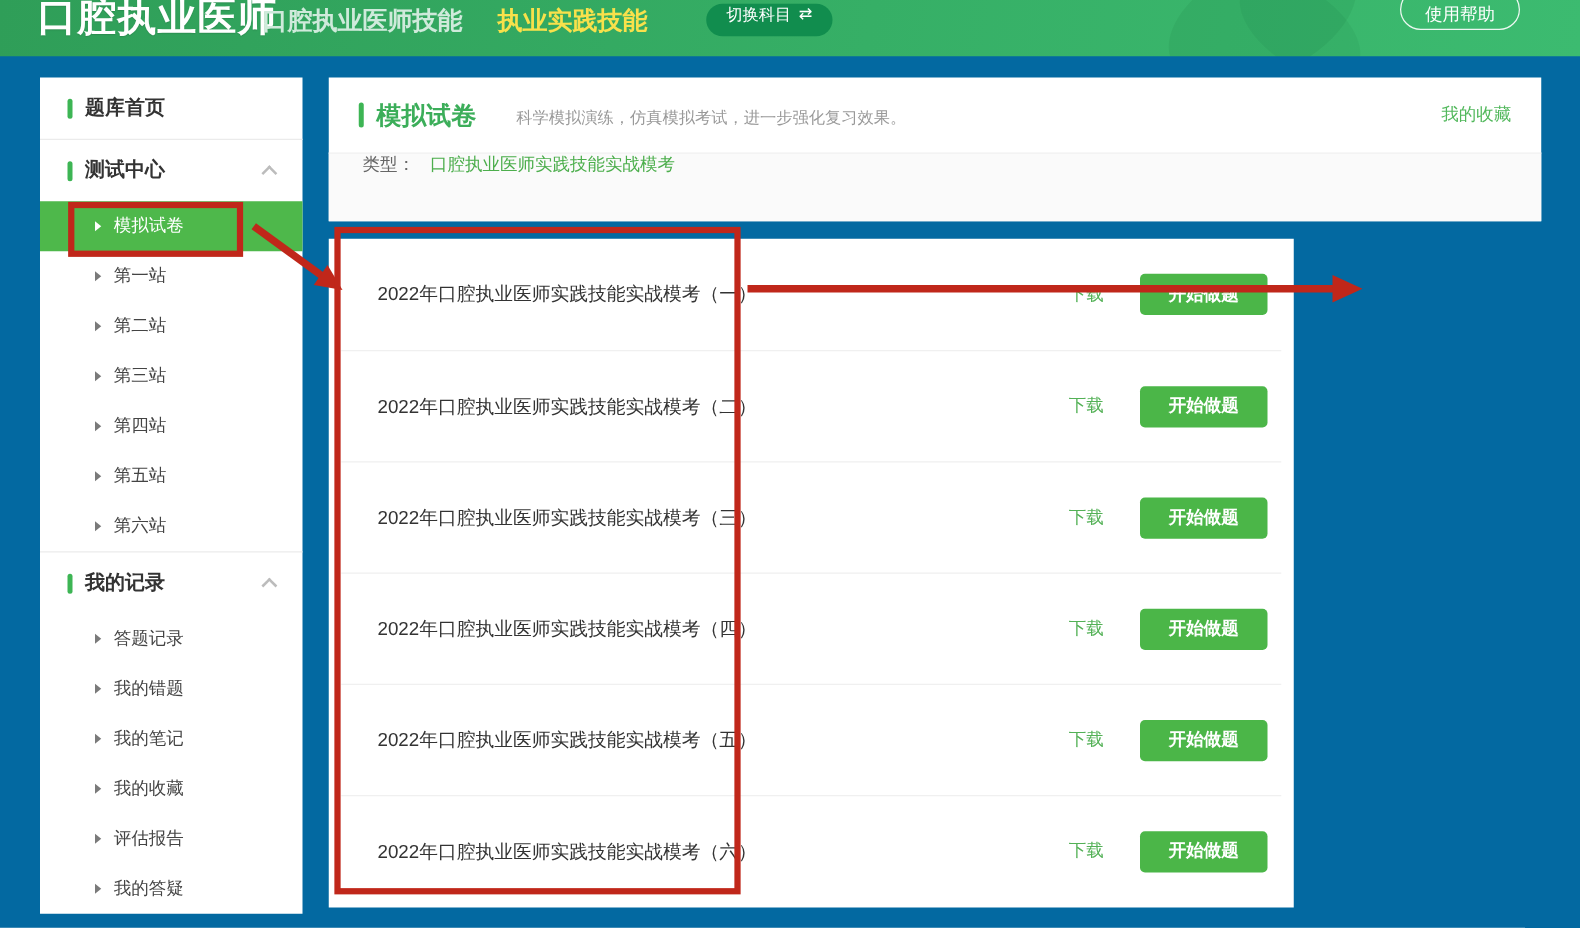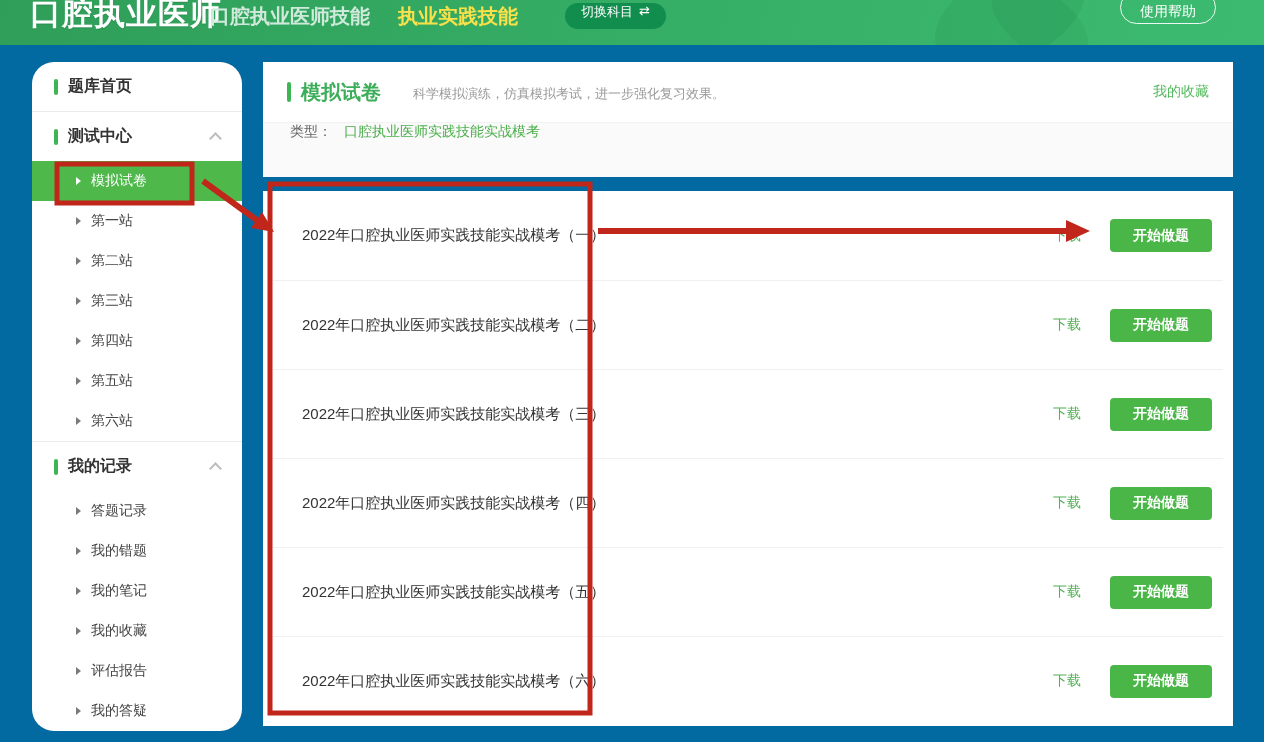--- a/index.html
+++ b/index.html
@@ -21,21 +21,21 @@
   .nav-skill { left:210px; }
   .nav-practice { left:398px; color:#f8e14b; }
   .switch-pill { position:absolute; left:565px; top:3px; height:26px; padding:0 16px;
     background:#118d4e; border:none; border-radius:13px; color:#ffffff; font-size:13px;
     cursor:pointer; display:flex; gap:6px; font-family:inherit; }
   .help-pill { position:absolute; left:1120px; top:-9px; width:96px; height:33px;
     background:transparent; border:1px solid rgba(255,255,255,0.9); border-radius:17px;
     color:#ffffff; font-size:14px; cursor:pointer; padding-top:8px; font-family:inherit; }
 
   
-  .sidebar { position:absolute; left:32px; top:62px; width:210px; height:669px; background:#ffffff;border-radius:22px; }
+  .sidebar { position:absolute; left:32px; top:62px; width:210px; height:669px; background:#ffffff; }
   .sec-head { height:49px; display:flex; align-items:center; padding-left:22px; position:relative; }
   .greenbar { display:inline-block; width:4px; height:16px; border-radius:2px; background:#3db554; margin-right:10px; }
   .sec-title { font-size:16px; font-weight:bold; color:#333333; cursor:pointer; }
   .chev { position:absolute; right:22px; top:22px; width:9px; height:9px;
     border-left:2px solid #bcbcbc; border-top:2px solid #bcbcbc; transform:rotate(45deg); }
   .divider { height:1px; background:#ebebeb; }
   .sub-item { height:40px; display:flex; align-items:center; padding-left:44px; font-size:14px;
     color:#444444; cursor:pointer; position:relative; }
   .tri { display:inline-block; width:0; height:0; border-left:5px solid #7a7a7a;
     border-top:4px solid transparent; border-bottom:4px solid transparent; margin-right:10px; }
@@ -48,21 +48,21 @@
   .mh-bar { width:4px; height:20px; border-radius:2px; background:#3db554; margin-right:10px; }
   .mh-title { font-size:20px; font-weight:bold; color:#3cae5a; }
   .mh-sub { font-size:13px; color:#999999; margin-left:32px; padding-top:3px; }
   .mh-datalink { margin-left:auto; font-size:14px; color:#52b85c; cursor:pointer; text-decoration:none; }
   .mh-filter { height:55px; background:#fafafa; border-top:1px solid #f1f1f1;
     display:flex; padding:0 27px; }
   .mh-filter-label { font-size:14px; color:#666666; }
   .mh-filter-value { font-size:14px; color:#4cae4c; margin-left:12px; cursor:pointer; text-decoration:none; }
 
   
-  .list-card { position:absolute; left:263px; top:191px; width:970px; height:535px;
+  .list-card { position:absolute; left:263px; top:191px; width:772px; height:535px;
     background:#ffffff; padding:0 10px; }
   .row { height:89px; display:flex; align-items:center; }
   .row + .row { border-top:1px solid #f0f0f0; }
   .row-title { font-size:15px; color:#333333; margin-left:29px; }
   .dl { margin-left:auto; font-size:14px; color:#53b156; cursor:pointer; text-decoration:none; }
   .start { margin-left:29px; margin-right:11px; width:102px; height:33px; background:#4bb648;
     border:none; border-radius:4px; color:#ffffff; font-size:14px; cursor:pointer; font-family:inherit;font-weight:bold; }
 
   
   .annotations { position:absolute; left:0; top:0; width:1264px; height:742px;

